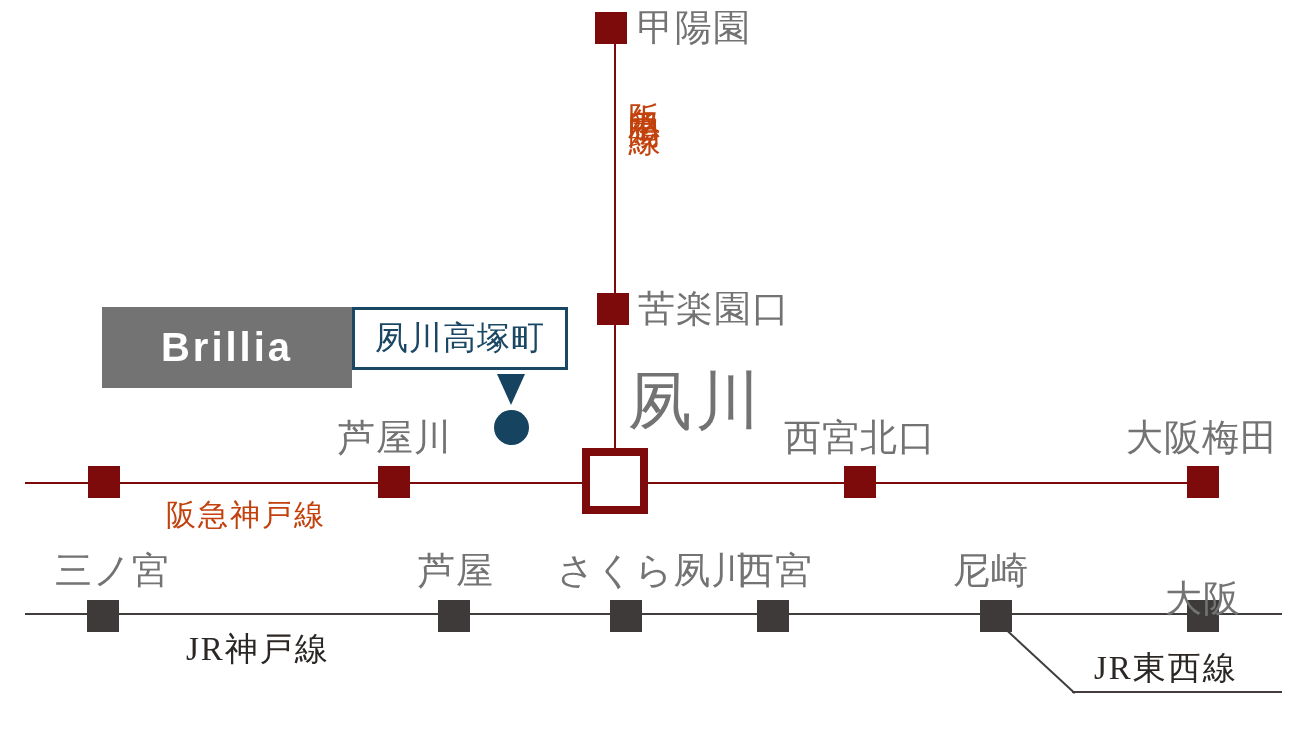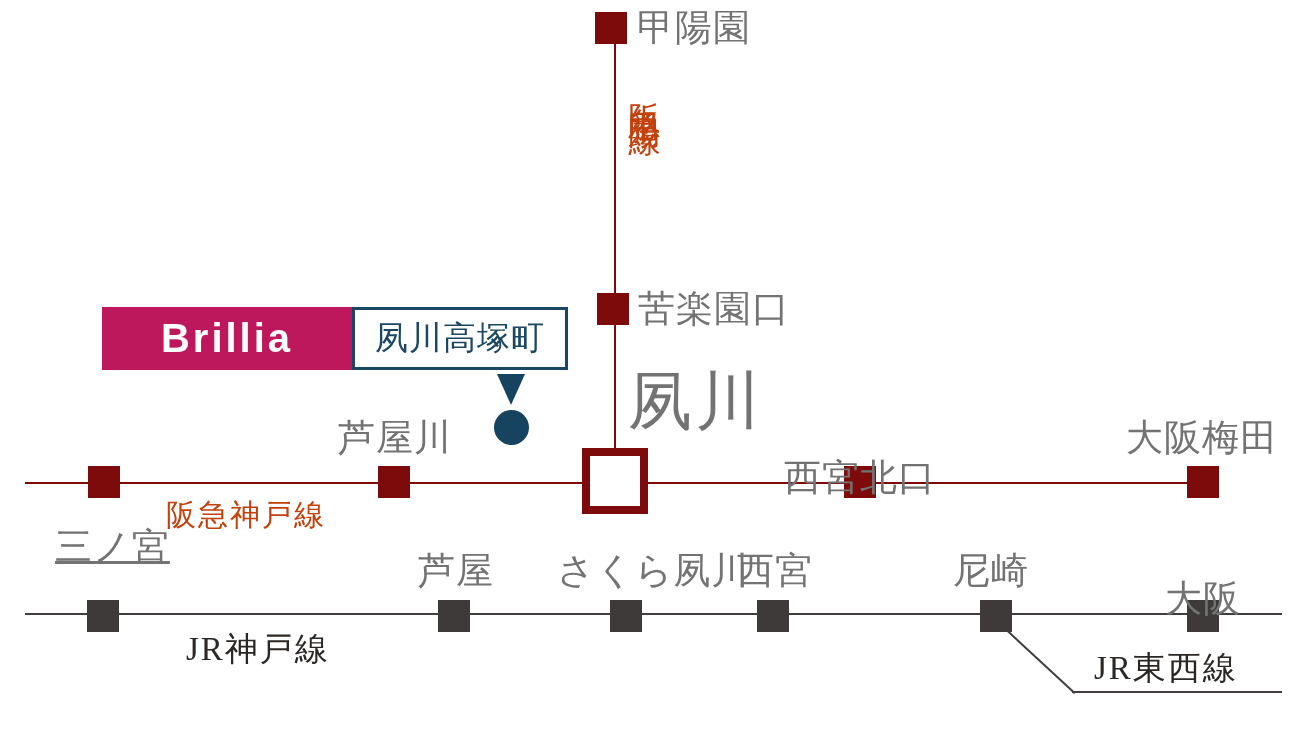--- a/index.html
+++ b/index.html
@@ -28,22 +28,22 @@
   }
   .line-label-red{position:absolute;color:#c2410c;white-space:nowrap;letter-spacing:2px;}
   .line-label-gray{position:absolute;color:#2b2725;white-space:nowrap;letter-spacing:2px;}
   .vtext{
     writing-mode:vertical-rl;text-orientation:upright;
     letter-spacing:6px;
   }
   .big-station{font-size:64px;letter-spacing:4px;}
   
   .brand-box{
-    position:absolute;left:102px;top:307px;width:250px;height:63px;
-    background:#be185d;display:flex;align-items:center;justify-content:center;
+    position:absolute;left:102px;top:307px;width:250px;height:81px;
+    background:#737373;display:flex;align-items:center;justify-content:center;
   }
   .brand-text{
     color:#ffffff;font-family:"Liberation Sans","DejaVu Sans",sans-serif;
     font-weight:bold;font-size:40px;letter-spacing:3px;
   }
   .property-box{
     position:absolute;left:352px;top:307px;width:216px;height:63px;
     background:#ffffff;border:3px solid #1a4763;box-sizing:border-box;
     display:flex;align-items:center;justify-content:center;
   }
@@ -82,29 +82,29 @@
 
   <div class="st big-station" style="left:628px;top:368px;">夙川</div>
   <div class="sq-open" style="left:582px;top:448px;"></div>
 
   <div class="sq sq-red" style="left:88px;top:466px;"></div>
 
   <div class="sq sq-red" style="left:378px;top:466px;"></div>
   <div class="st" style="left:338px;top:419px;">芦屋川</div>
 
   <div class="sq sq-red" style="left:844px;top:466px;"></div>
-  <div class="st" style="left:784px;top:419px;margin-top:40px;">西宮北口</div>
+  <div class="st" style="left:784px;top:419px;">西宮北口</div>
 
   <div class="sq sq-red" style="left:1187px;top:466px;"></div>
   <div class="st" style="left:1126px;top:419px;">大阪梅田</div>
 
   <div class="line-label-red" style="left:166px;top:495px;font-size:30px;">阪急神戸線</div>
 
   <div class="sq sq-gray" style="left:87px;top:600px;"></div>
-  <div class="st" style="left:55px;top:528px;text-decoration:underline;">三ノ宮</div>
+  <div class="st" style="left:55px;top:552px;">三ノ宮</div>
 
   <div class="sq sq-gray" style="left:438px;top:600px;"></div>
   <div class="st" style="left:418px;top:552px;">芦屋</div>
 
   <div class="sq sq-gray" style="left:610px;top:600px;"></div>
   <div class="st" style="left:557px;top:552px;">さくら夙川</div>
 
   <div class="sq sq-gray" style="left:757px;top:600px;"></div>
   <div class="st" style="left:737px;top:552px;">西宮</div>
 

